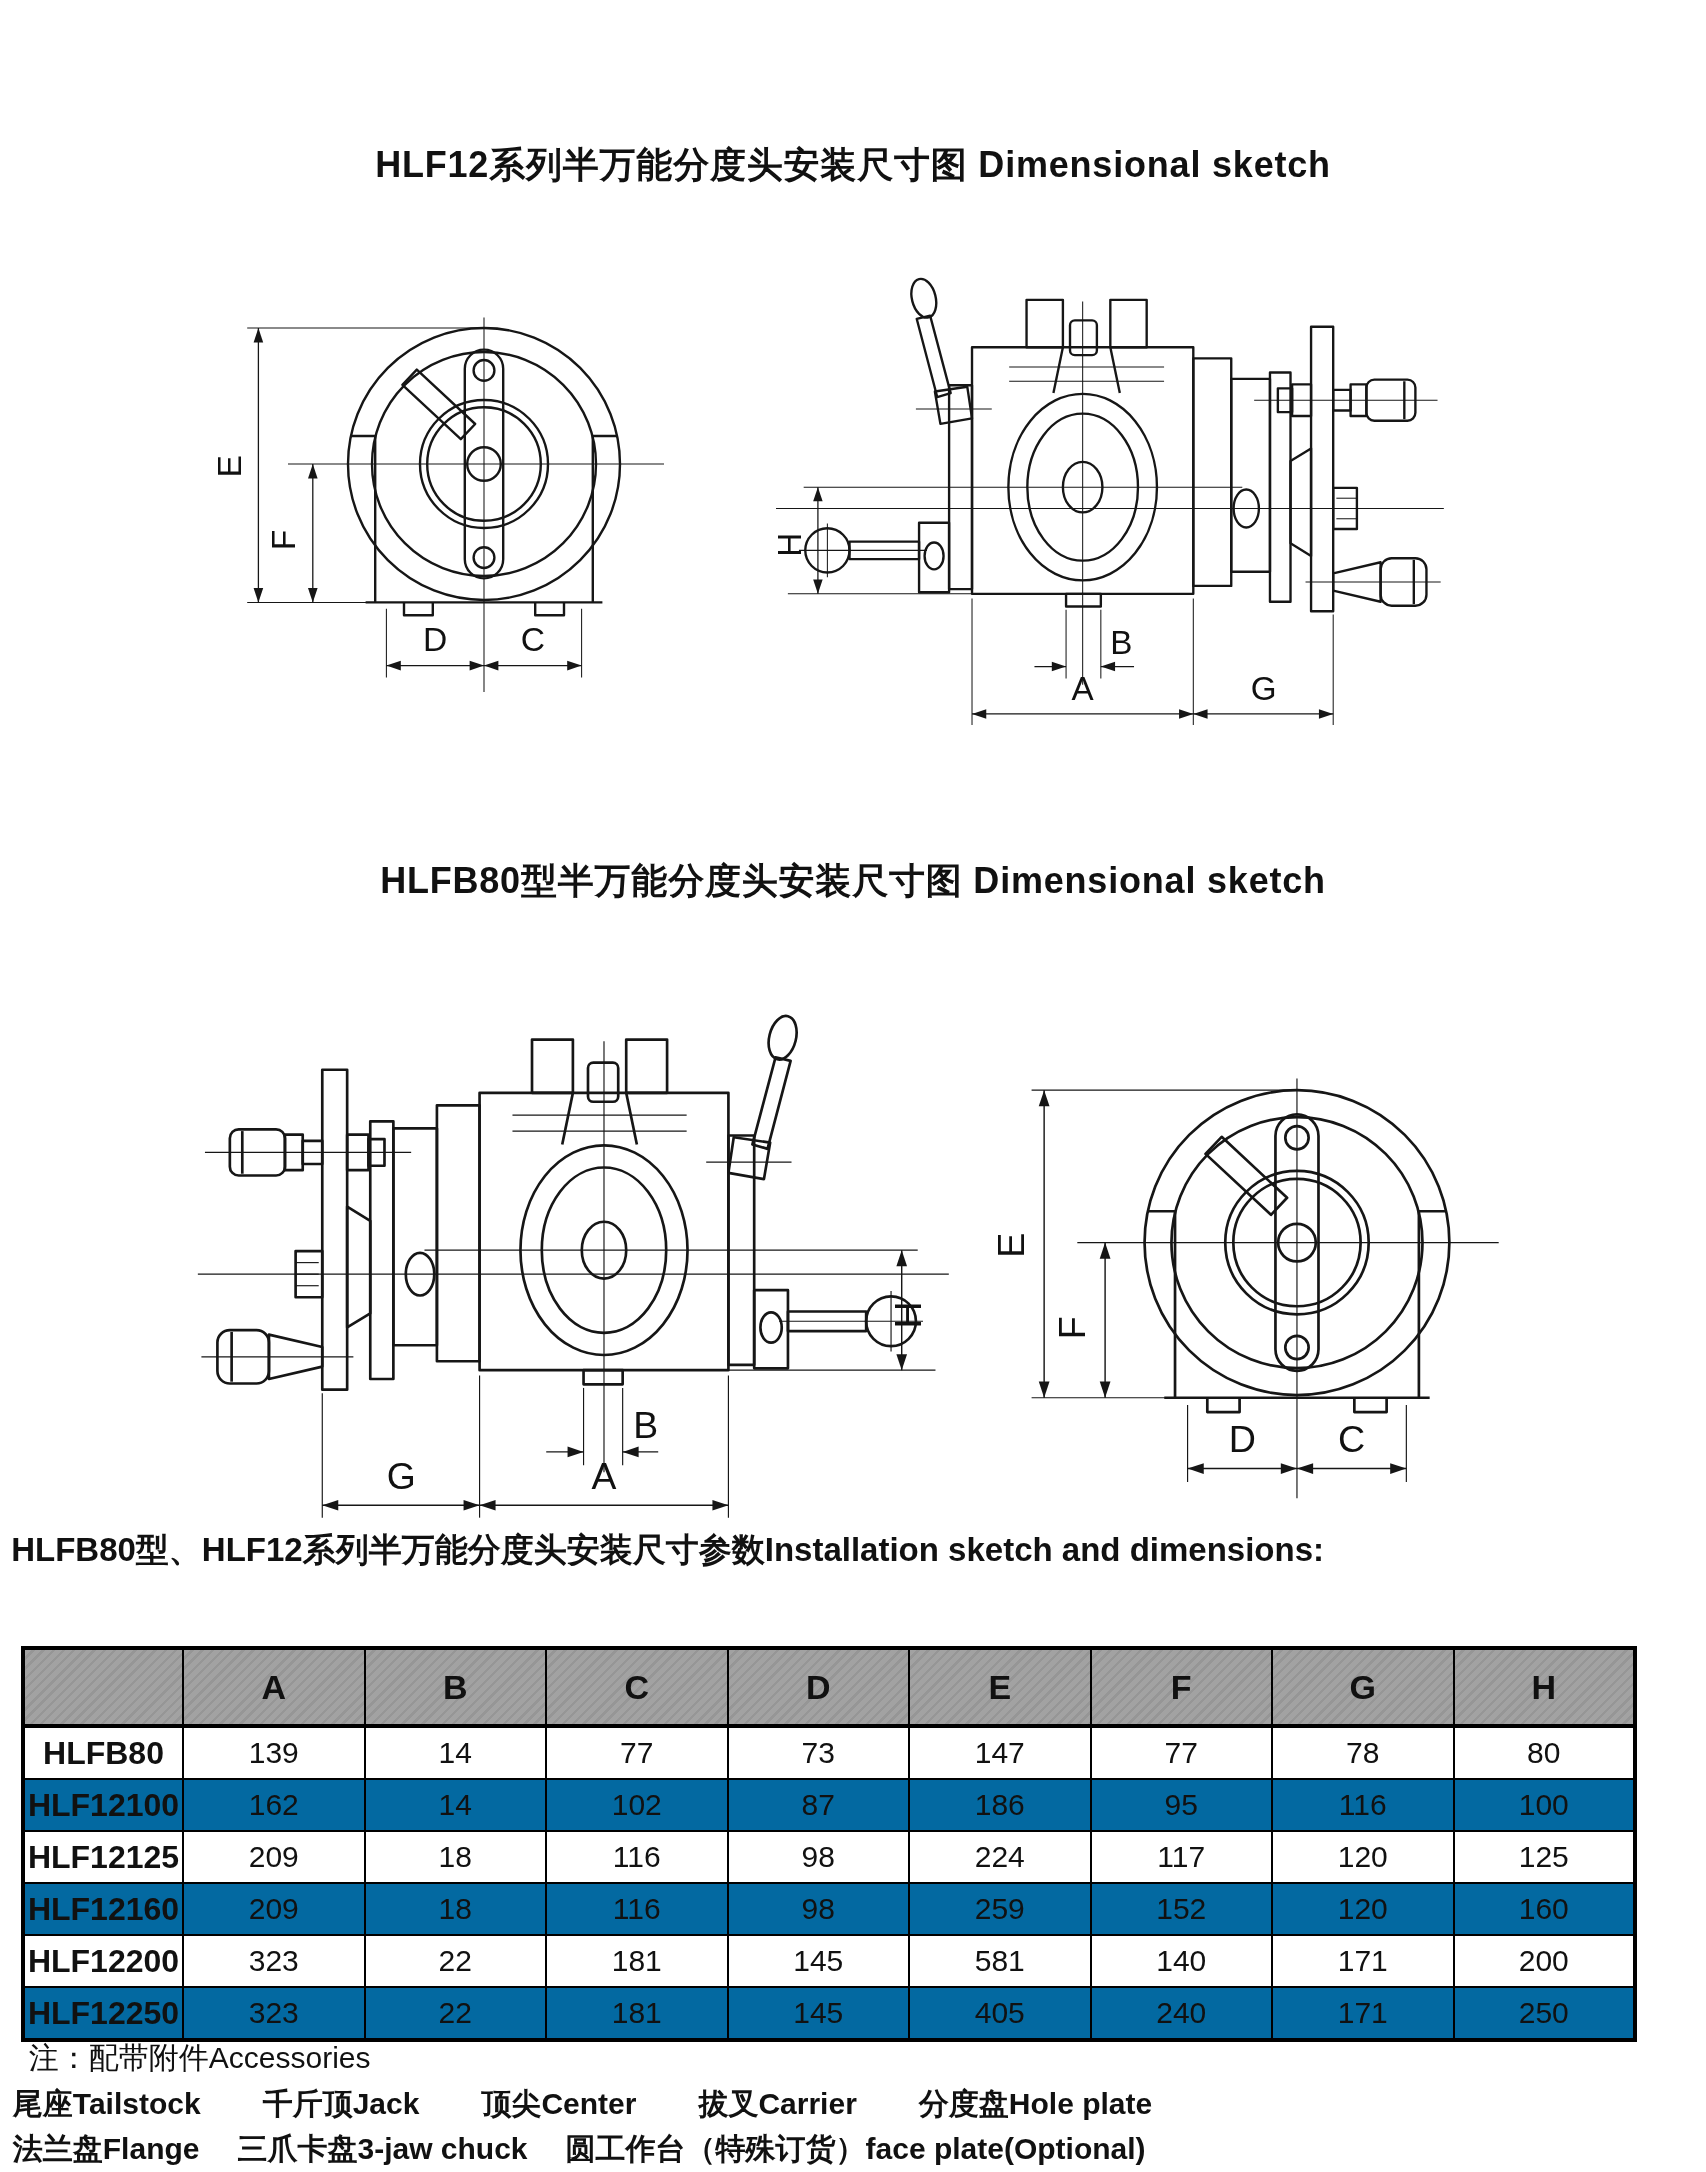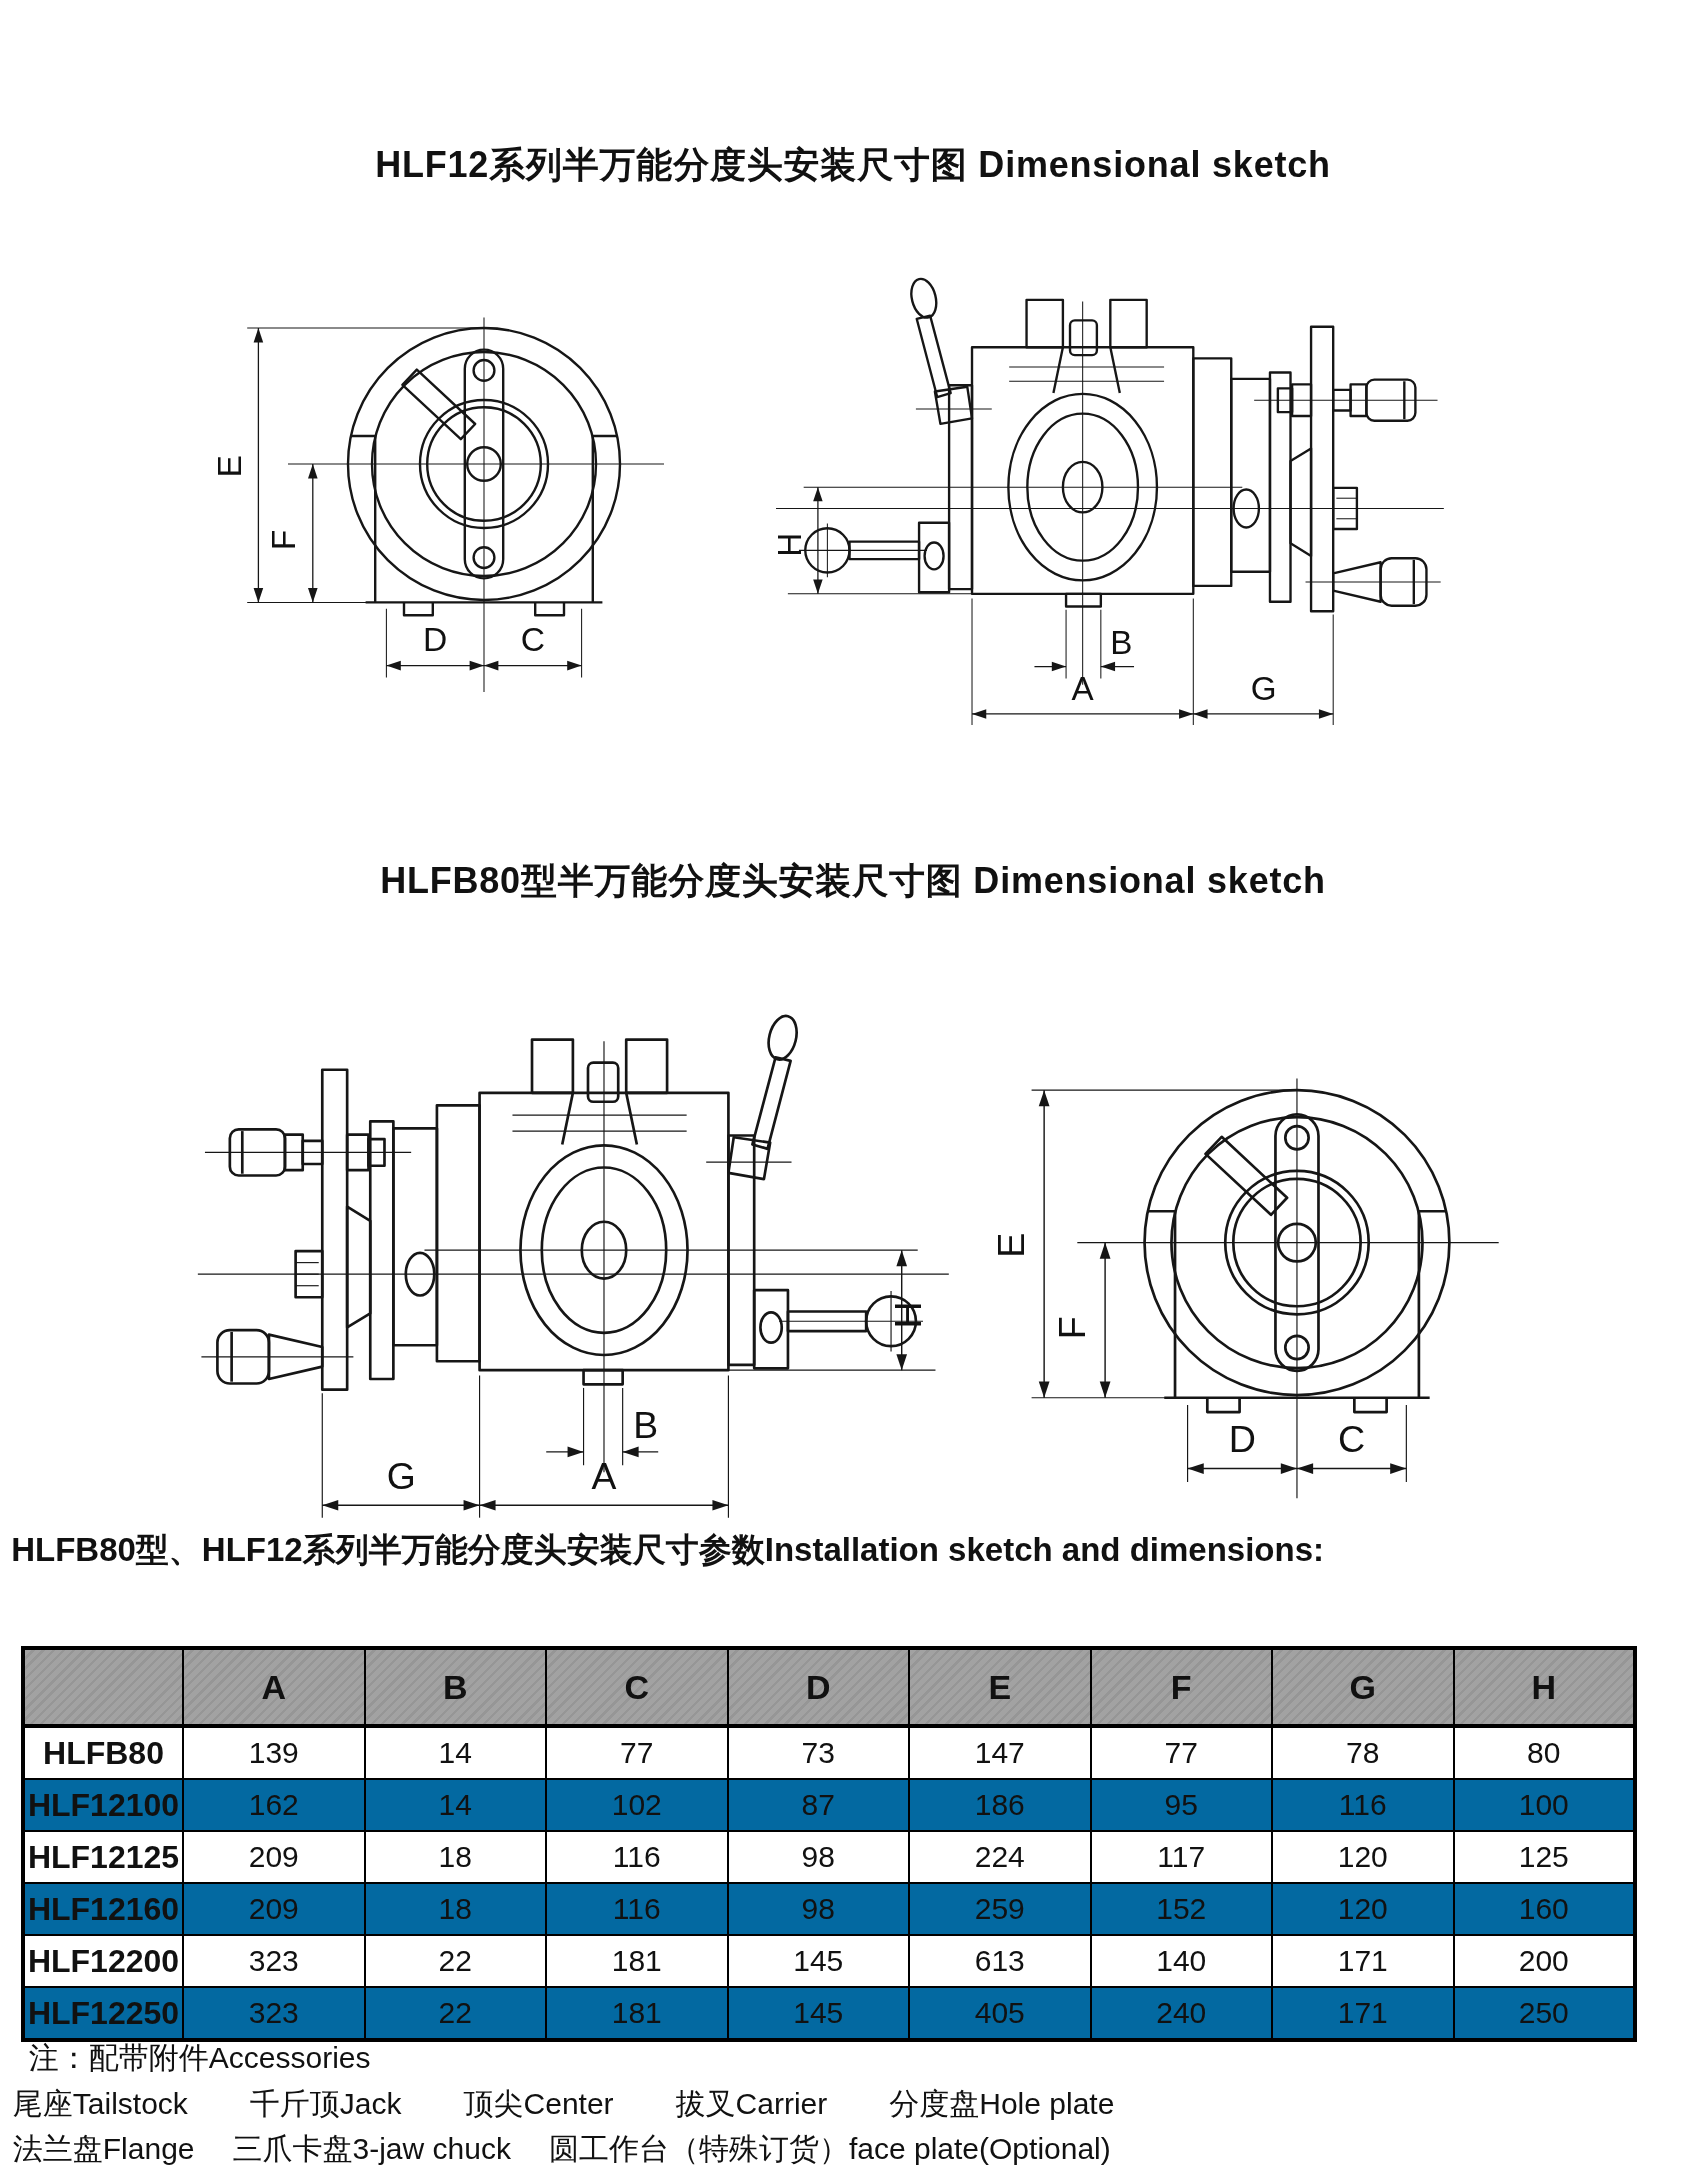--- a/index.html
+++ b/index.html
@@ -30,21 +30,21 @@
     border-bottom:4px solid #000;
   }
   #dim-table tbody td{height:50px;font-size:30px;border-top:2.4px solid #000;}
   #dim-table tbody td.model{font-size:32px;font-weight:bold;}
   #dim-table tbody tr.alt td{background:#0369a1;}
   
   .note-line{position:absolute;left:12.8px;font-size:30px;}
   #note-acc{top:2038px;margin-left:16px;}
   #note-row1{top:2084px;}
   #note-row2{top:2129px;}
-  .note-item{display:inline-block;margin-right:62px;}
+  .note-item{display:inline-block;margin-right:62px;font-weight:bold;}
   #note-row2 .note-item{margin-right:38px;}
 </style>
 </head>
 <body>
 
 <div id="page">
 
   <div id="sketch1-title" class="centered sketch-title">HLF12系列半万能分度头安装尺寸图 Dimensional sketch</div>
   <div id="sketch2-title" class="centered sketch-title">HLFB80型半万能分度头安装尺寸图 Dimensional sketch</div>
 
@@ -256,21 +256,21 @@
           <td>152</td>
           <td>120</td>
           <td>160</td>
         </tr>
         <tr>
           <td class="model">HLF12200</td>
           <td>323</td>
           <td>22</td>
           <td>181</td>
           <td>145</td>
-          <td>613</td>
+          <td>581</td>
           <td>140</td>
           <td>171</td>
           <td>200</td>
         </tr>
         <tr class="alt">
           <td class="model">HLF12250</td>
           <td>323</td>
           <td>22</td>
           <td>181</td>
           <td>145</td>

